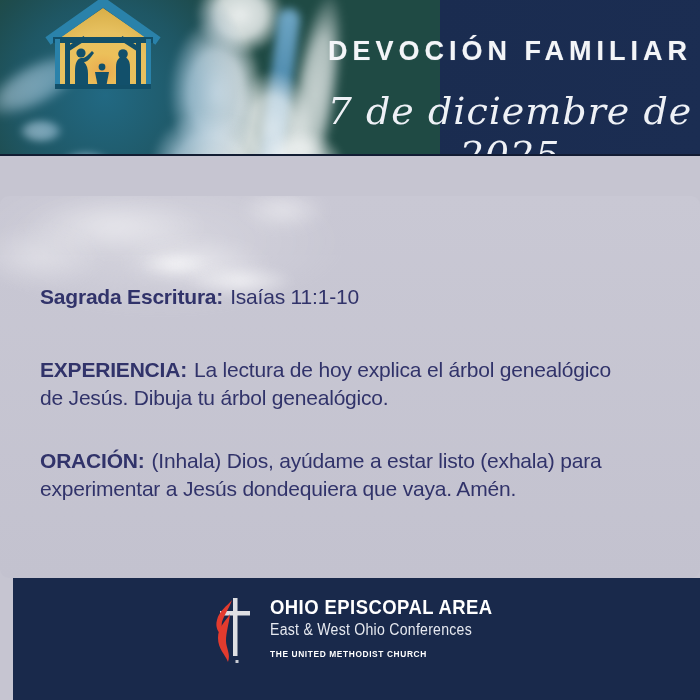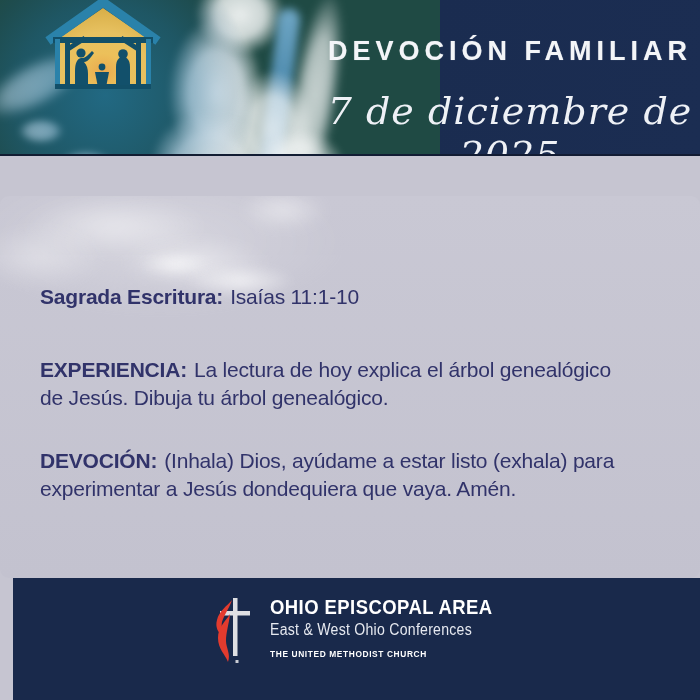--- a/index.html
+++ b/index.html
@@ -161,21 +161,21 @@
 
     <div class="content">
       <p class="para p-scripture">
         <strong class="label">Sagrada Escritura:</strong><span class="lines">Isaías 11:1-10</span>
       </p>
       <p class="para p-experience">
         <strong class="label">EXPERIENCIA:</strong><span class="lines">La lectura de hoy explica el árbol genealógico
 de Jesús. Dibuja tu árbol genealógico.</span>
       </p>
       <p class="para p-prayer">
-        <strong class="label">DEVOCIÓN:</strong><span class="lines">(Inhala) Dios, ayúdame a estar listo (exhala) para
+        <strong class="label">ORACIÓN:</strong><span class="lines">(Inhala) Dios, ayúdame a estar listo (exhala) para
 experimentar a Jesús dondequiera que vaya. Amén.</span>
       </p>
     </div>
   </div>
 
   <div class="footer">
     <div class="footer-inner">
       <svg class="umc-logo" viewBox="0 0 54 76">
         <rect x="29" y="2" width="4.5" height="58" fill="#dedfe3"></rect>
         <rect x="16" y="15" width="30" height="4.5" fill="#dedfe3"></rect>

